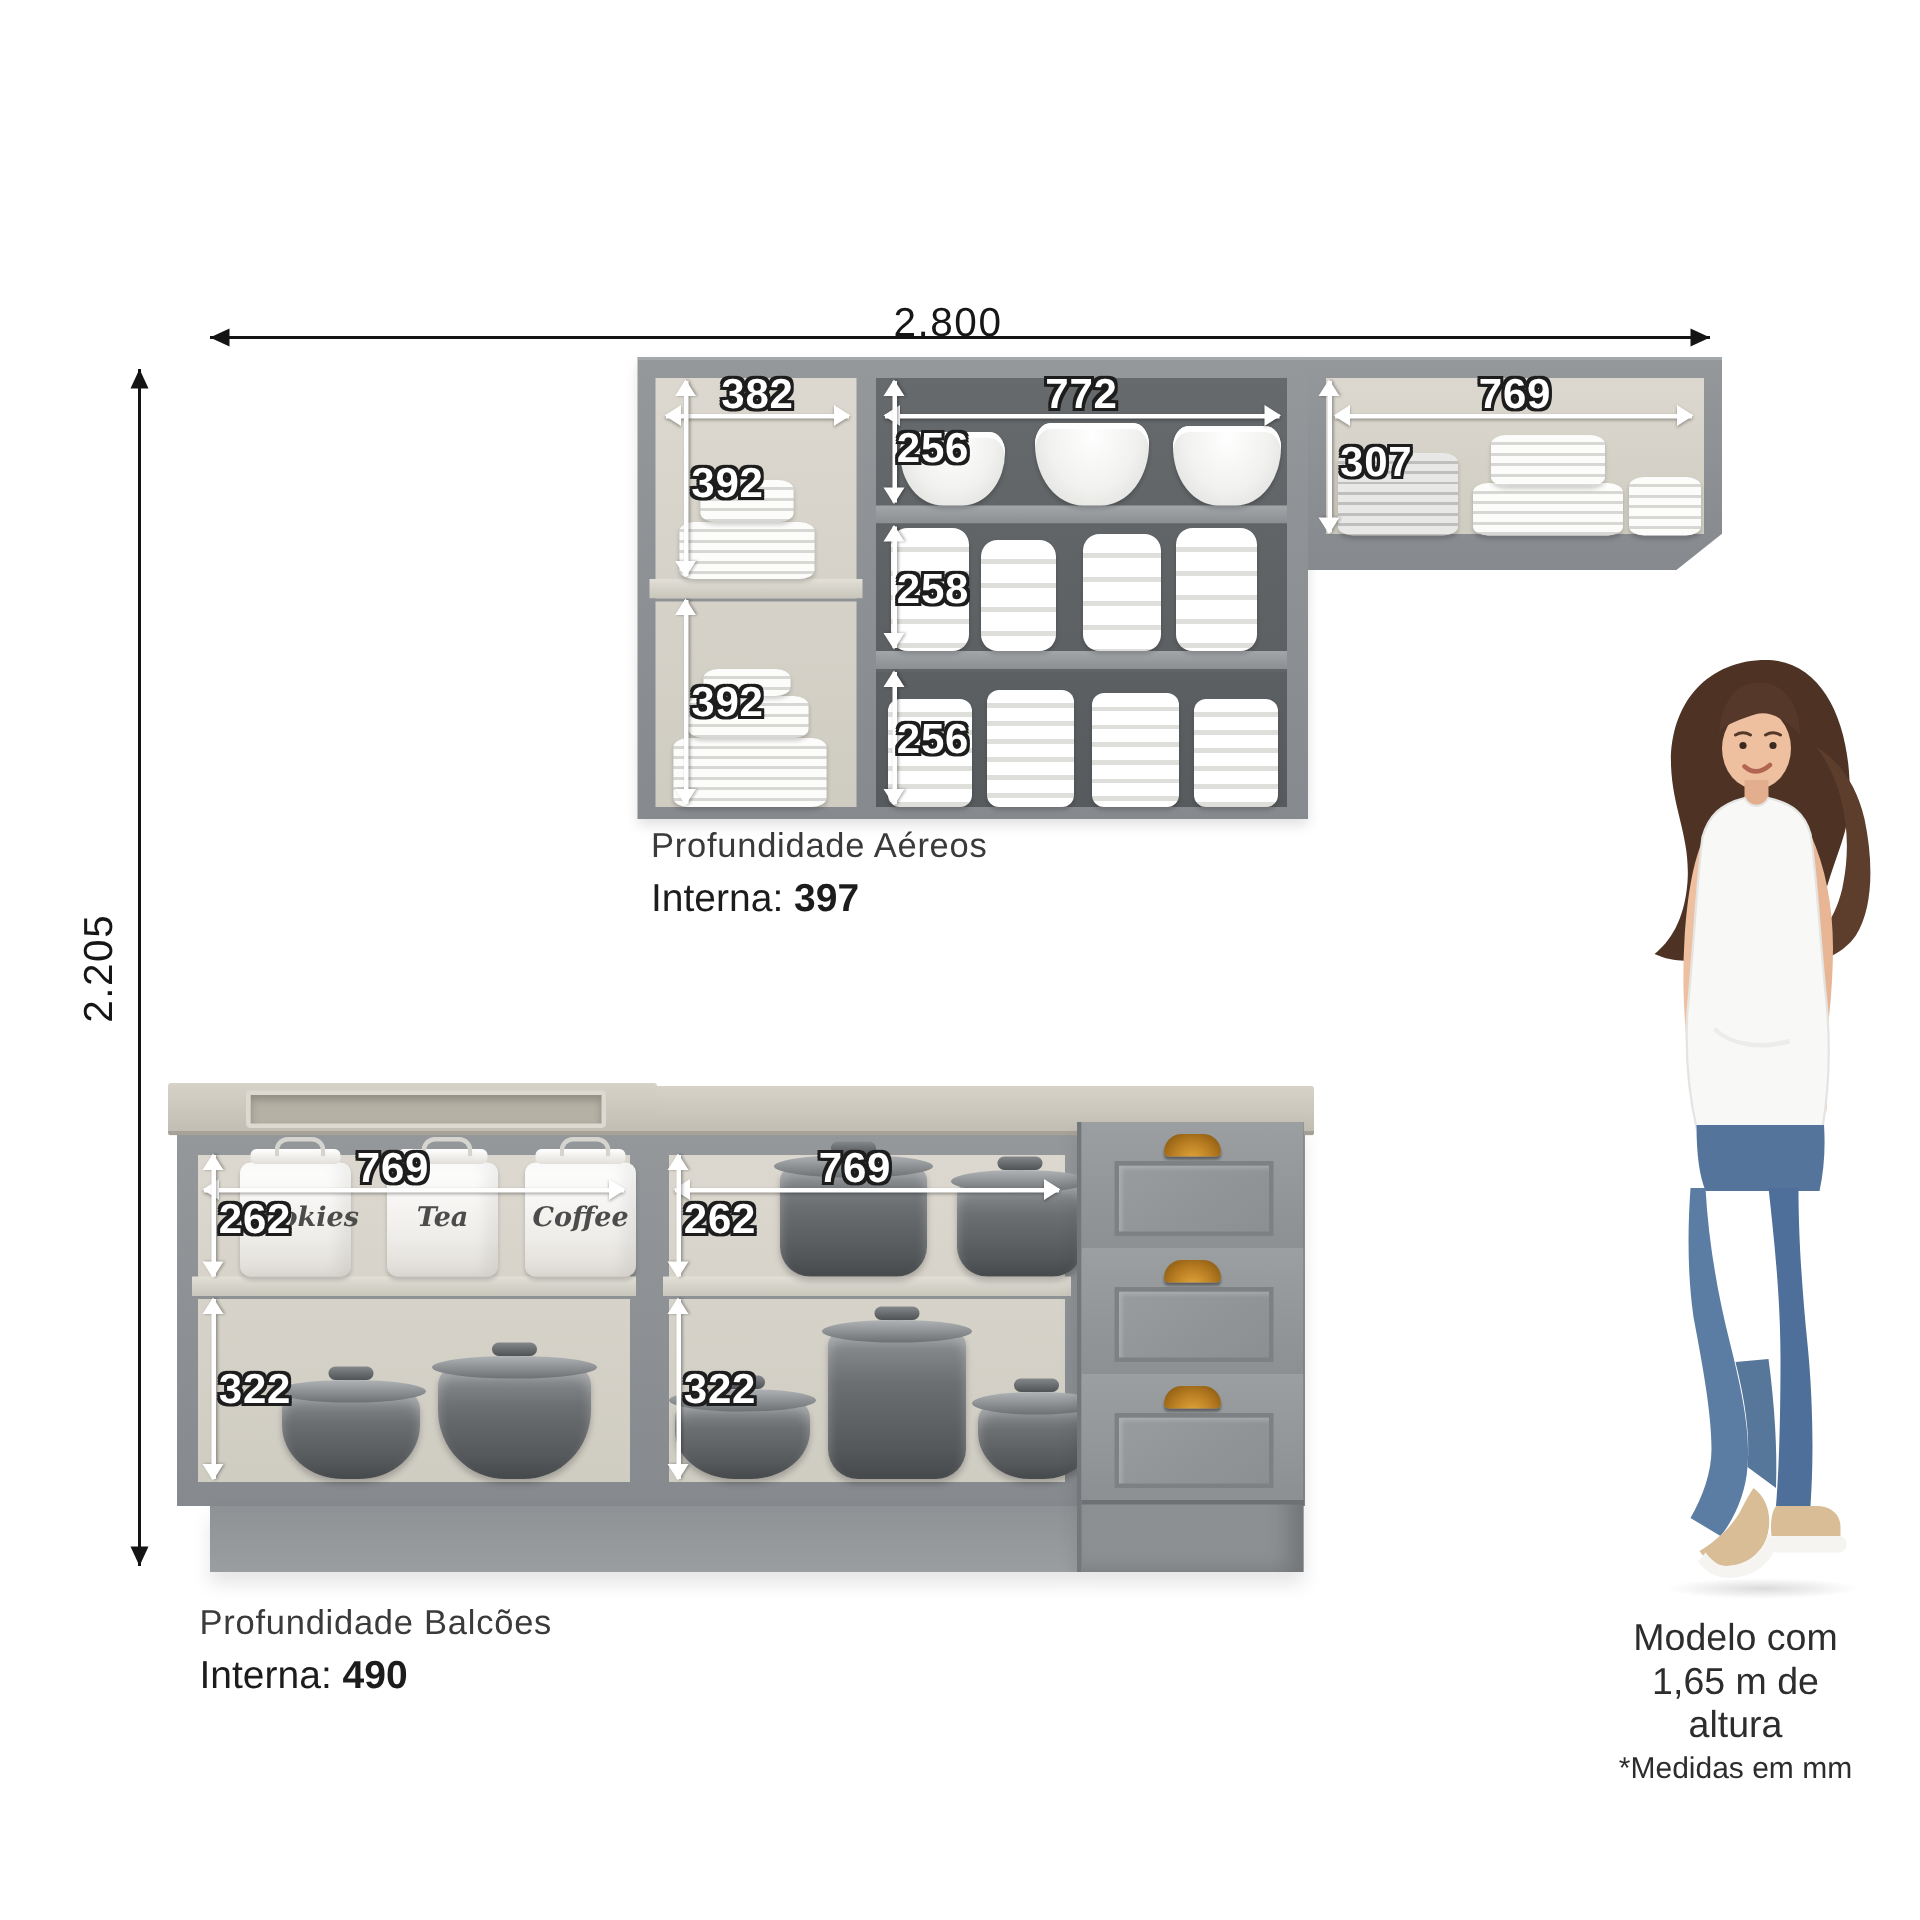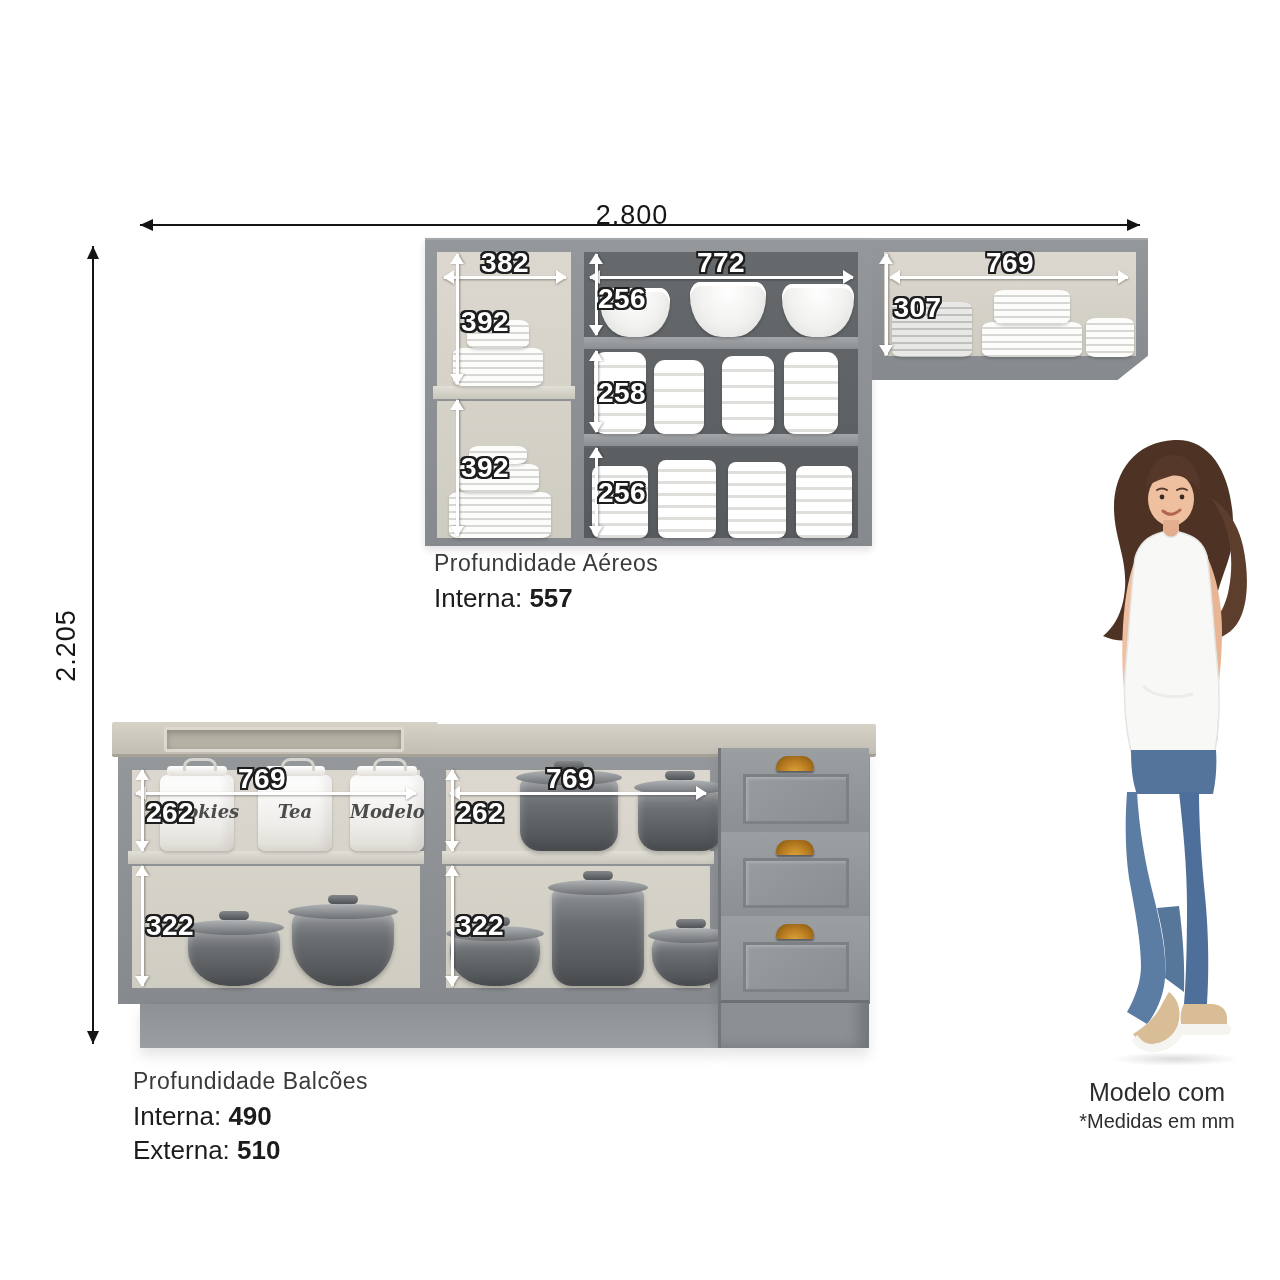--- a/index.html
+++ b/index.html
@@ -123,21 +123,21 @@
 <div class="dim" style="left:587px;top:377px;width:70px;">258</div>
 <div class="wl-v" style="left:595px;top:448px;height:88px;"></div>
 <div class="dim" style="left:587px;top:477px;width:70px;">256</div>
 <div class="wl-h" style="left:890px;top:276px;width:238px;"></div>
 <div class="dim" style="left:960px;top:247px;width:100px;">769</div>
 <div class="wl-v" style="left:885px;top:254px;height:101px;"></div>
 <div class="dim" style="left:880px;top:292px;width:75px;">307</div>
 
 <div class="caption" style="left:434px;top:550px;">
   <div class="title">Profundidade Aéreos</div>
-  <div class="row"><span>Interna:</span> <span class="val">557</span></div>
+  <div class="row"><span>Interna:</span> <span class="val">397</span></div>
 </div>
 
 <div class="abs counter" style="left:112px;top:722px;width:326px;height:32px;z-index:2;">
   <div class="sink" style="left:52px;top:5px;width:234px;height:19px;"></div>
 </div>
 <div class="abs counter" style="left:436px;top:724px;width:440px;height:30px;z-index:1;"></div>
 
 <div class="abs frame" style="left:118px;top:752px;width:314px;height:252px;box-shadow:inset 0 2px 0 #a4a8ab;"></div>
 <div class="abs linen" style="left:132px;top:770px;width:288px;height:218px;"></div>
 <div class="abs shelf-linen" style="left:128px;top:851px;width:296px;height:13px;z-index:5;"></div>
@@ -163,21 +163,21 @@
     </div>
 </div>
 
 <div class="jar" style="left:160px;top:775px;z-index:6;">
     <span class="lbl">Cookies</span>
   </div>
 <div class="jar" style="left:258px;top:775px;z-index:6;">
     <span class="lbl">Tea</span>
   </div>
 <div class="jar" style="left:350px;top:775px;z-index:6;">
-    <span class="lbl">Modelo</span>
+    <span class="lbl">Coffee</span>
   </div>
 
 <div class="pot" style="left:188px;top:928px;width:92px;height:58px;z-index:6;"></div>
 <div class="pot" style="left:292px;top:912px;width:102px;height:74px;z-index:6;"></div>
 <div class="pot tall" style="left:520px;top:778px;width:98px;height:73px;z-index:6;"></div>
 <div class="pot tall" style="left:638px;top:788px;width:84px;height:63px;z-index:6;"></div>
 <div class="pot" style="left:450px;top:934px;width:90px;height:52px;z-index:6;"></div>
 <div class="pot tall" style="left:552px;top:888px;width:92px;height:98px;z-index:6;"></div>
 <div class="pot" style="left:652px;top:936px;width:78px;height:50px;z-index:6;"></div>
 
@@ -190,21 +190,20 @@
 <div class="wl-h" style="left:450px;top:792px;width:256px;"></div>
 <div class="dim" style="left:520px;top:763px;width:100px;">769</div>
 <div class="wl-v" style="left:451px;top:770px;height:81px;"></div>
 <div class="dim" style="left:440px;top:797px;width:80px;">262</div>
 <div class="wl-v" style="left:451px;top:866px;height:120px;"></div>
 <div class="dim" style="left:440px;top:910px;width:80px;">322</div>
 
 <div class="caption" style="left:133px;top:1068px;">
   <div class="title">Profundidade Balcões</div>
   <div class="row"><span>Interna:</span> <span class="val">490</span></div>
-  <div class="row"><span>Externa:</span> <span class="val">510</span></div>
 </div>
 
 <div class="abs" style="left:1110px;top:1052px;width:130px;height:14px;background:radial-gradient(ellipse,rgba(0,0,0,.14),rgba(0,0,0,0) 70%);border-radius:50%;"></div>
 <svg class="abs" style="left:1083px;top:436px;" width="182" height="646" viewBox="0 0 182 646">
 
   <path d="M91,4 C52,6 30,36 31,74 C32,104 44,122 42,152 C40,178 30,192 20,200 C42,210 64,202 72,188 C78,196 86,202 96,202 L96,242 L132,242 C128,210 128,186 132,166 C142,128 152,118 150,84 C148,38 128,2 91,4 Z" fill="#4e3325"></path>
   <path d="M128,62 C146,86 152,120 146,152 C142,176 128,194 110,204 C126,208 144,202 154,188 C166,170 166,138 160,110 C155,88 144,72 128,62 Z" fill="#5d3e2c"></path>
 
   <ellipse cx="88" cy="63" rx="23" ry="27" fill="#eec0a0"></ellipse>
   <path d="M80,84 L96,84 L96,102 L80,102 Z" fill="#e2ae8d"></path>
@@ -228,14 +227,15 @@
   <path d="M82,542 C84,520 80,496 74,472 L96,470 C100,500 102,530 101,556 Z" fill="#567799"></path>
 
   <path d="M101,568 L128,568 C138,568 144,574 144,582 L144,588 L98,588 C97,580 98,572 101,568 Z" fill="#d9bd96"></path>
   <rect x="96" y="588" width="52" height="11" rx="5" fill="#f5f4f1"></rect>
   <path d="M86,556 C94,562 98,572 96,584 C94,598 82,608 68,608 C60,608 54,604 50,598 C60,592 72,582 78,570 C81,564 84,559 86,556 Z" fill="#d9bd96"></path>
   <path d="M68,608 C82,608 93,598 96,586 L102,592 C99,606 85,616 70,616 C61,616 54,612 49,605 L54,599 C58,604 62,608 68,608 Z" fill="#f5f4f1"></path>
 </svg>
 
 <div class="model-caption" style="left:1067px;top:1078px;width:180px;">
   <div class="l">Modelo com</div>
+  <div class="l">1,65 m de altura</div>
   <div class="n">*Medidas em mm</div>
 </div>
 
 </body></html>

